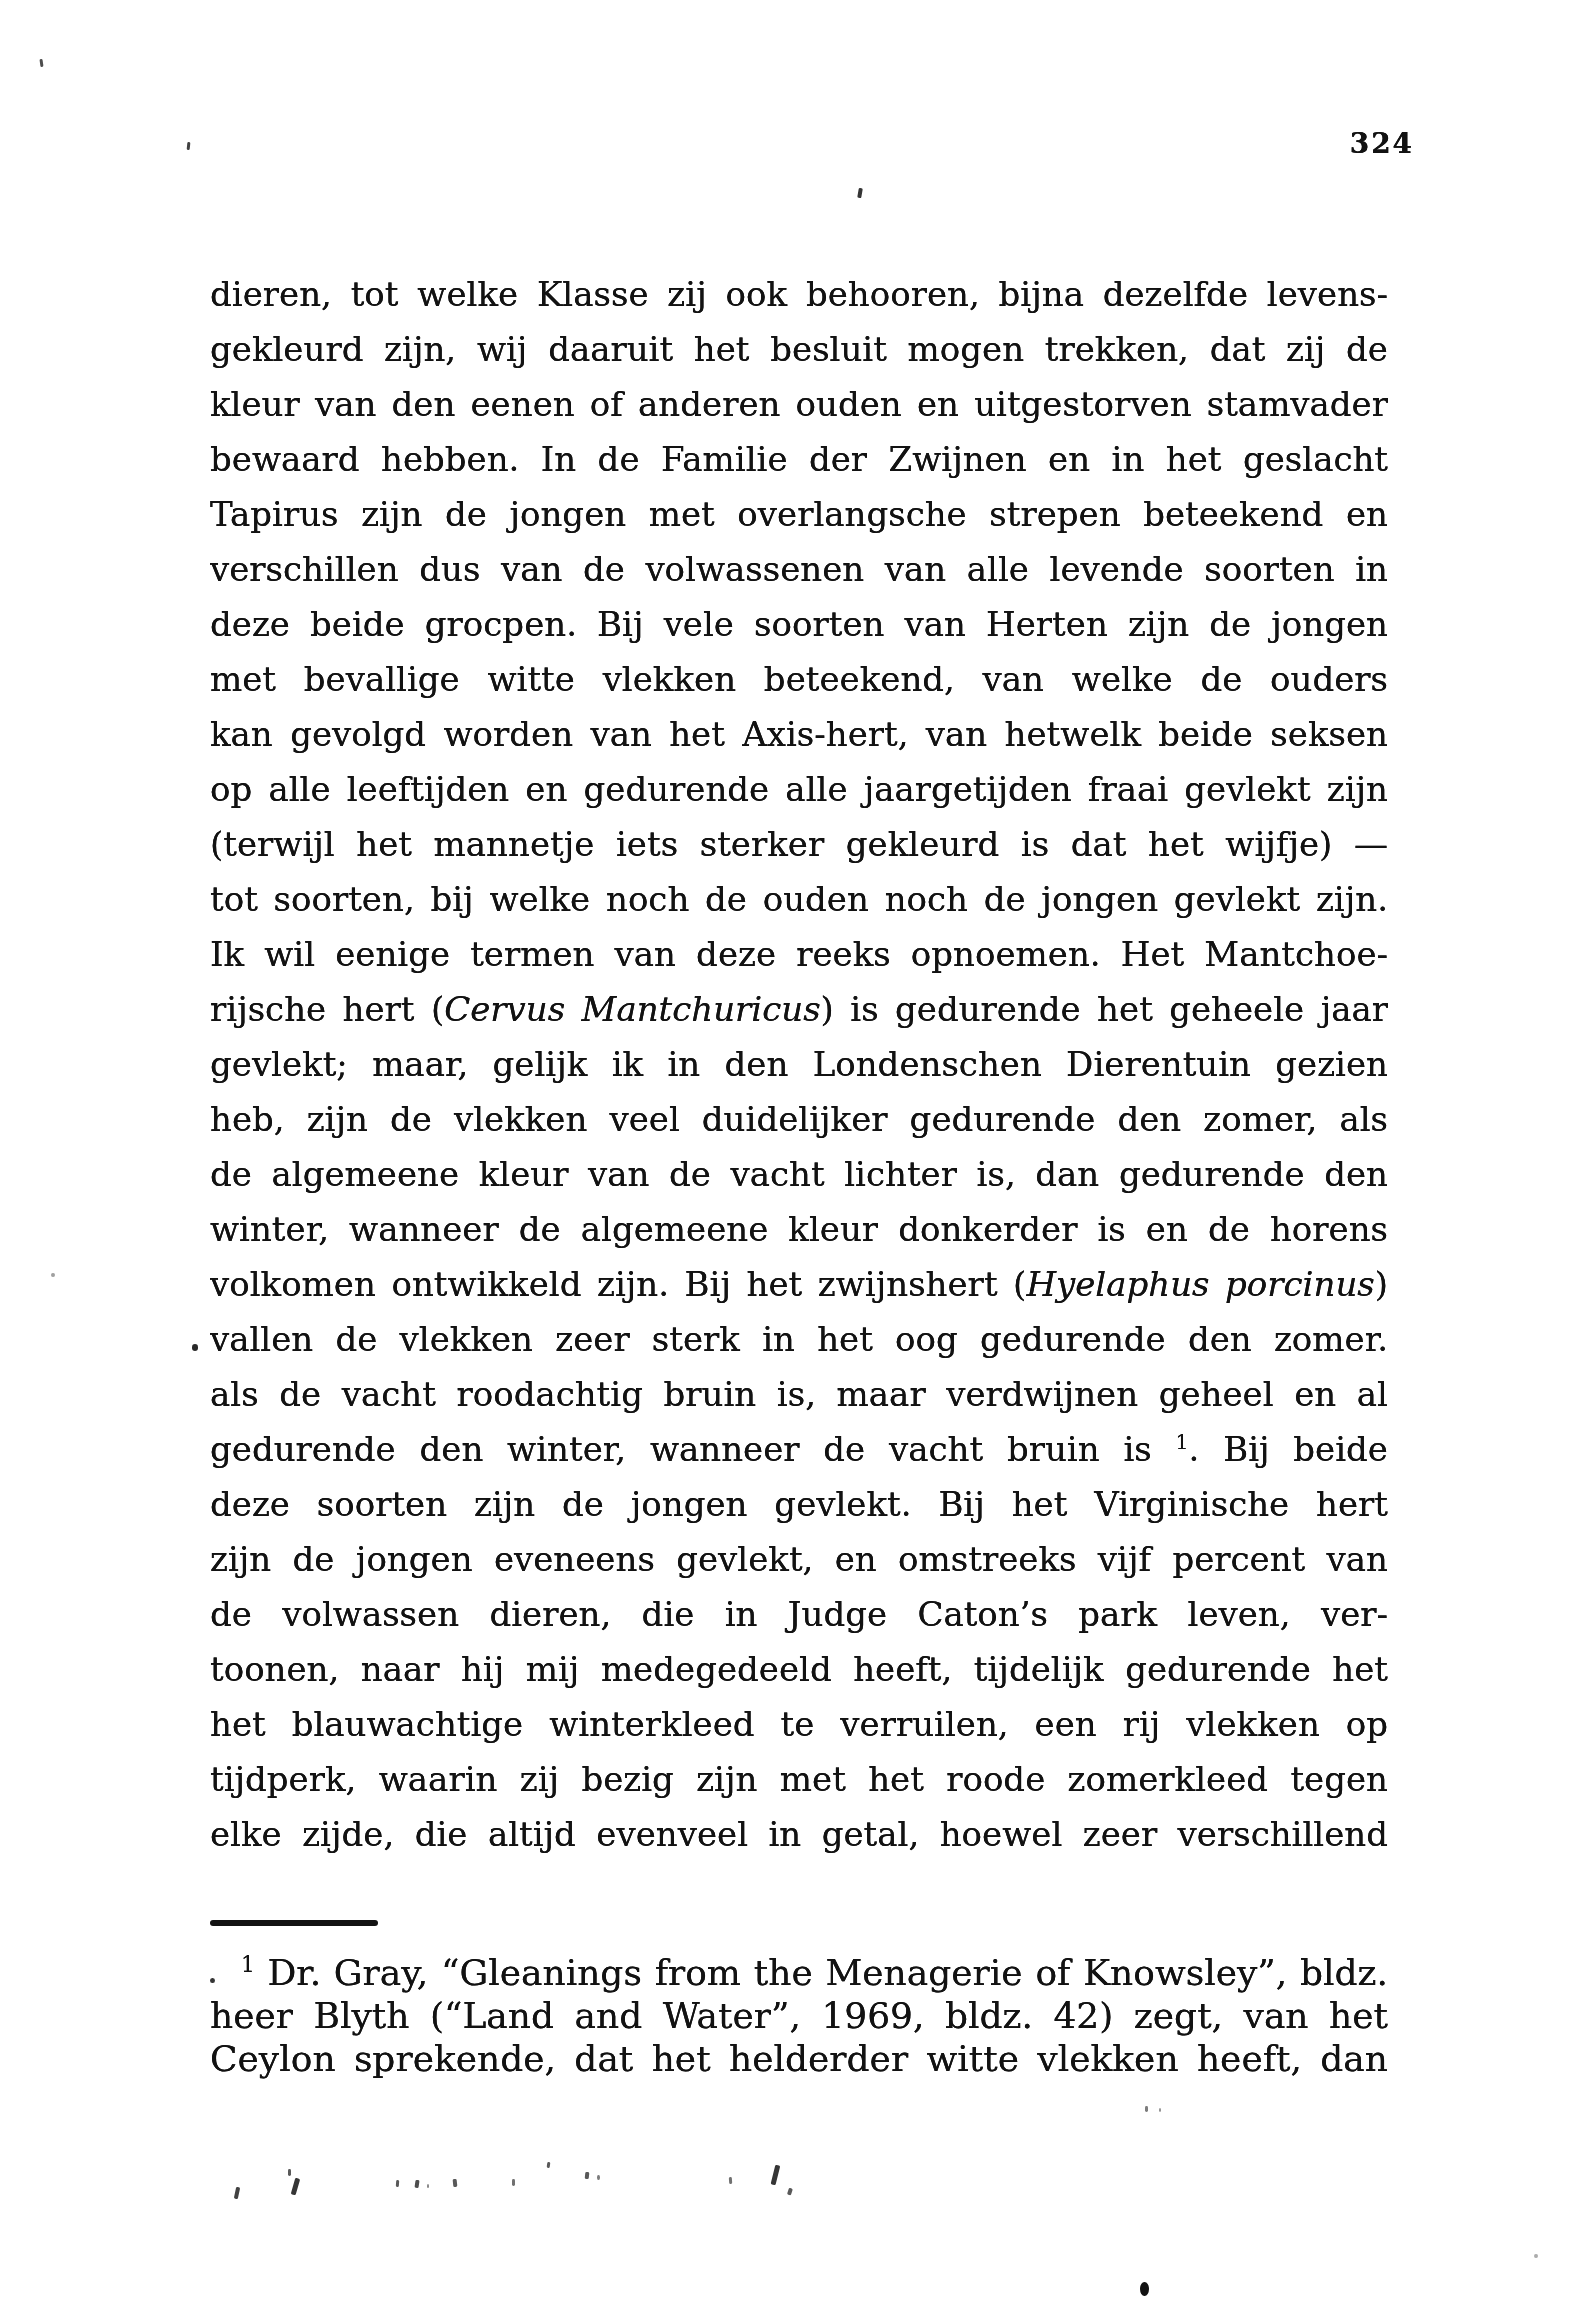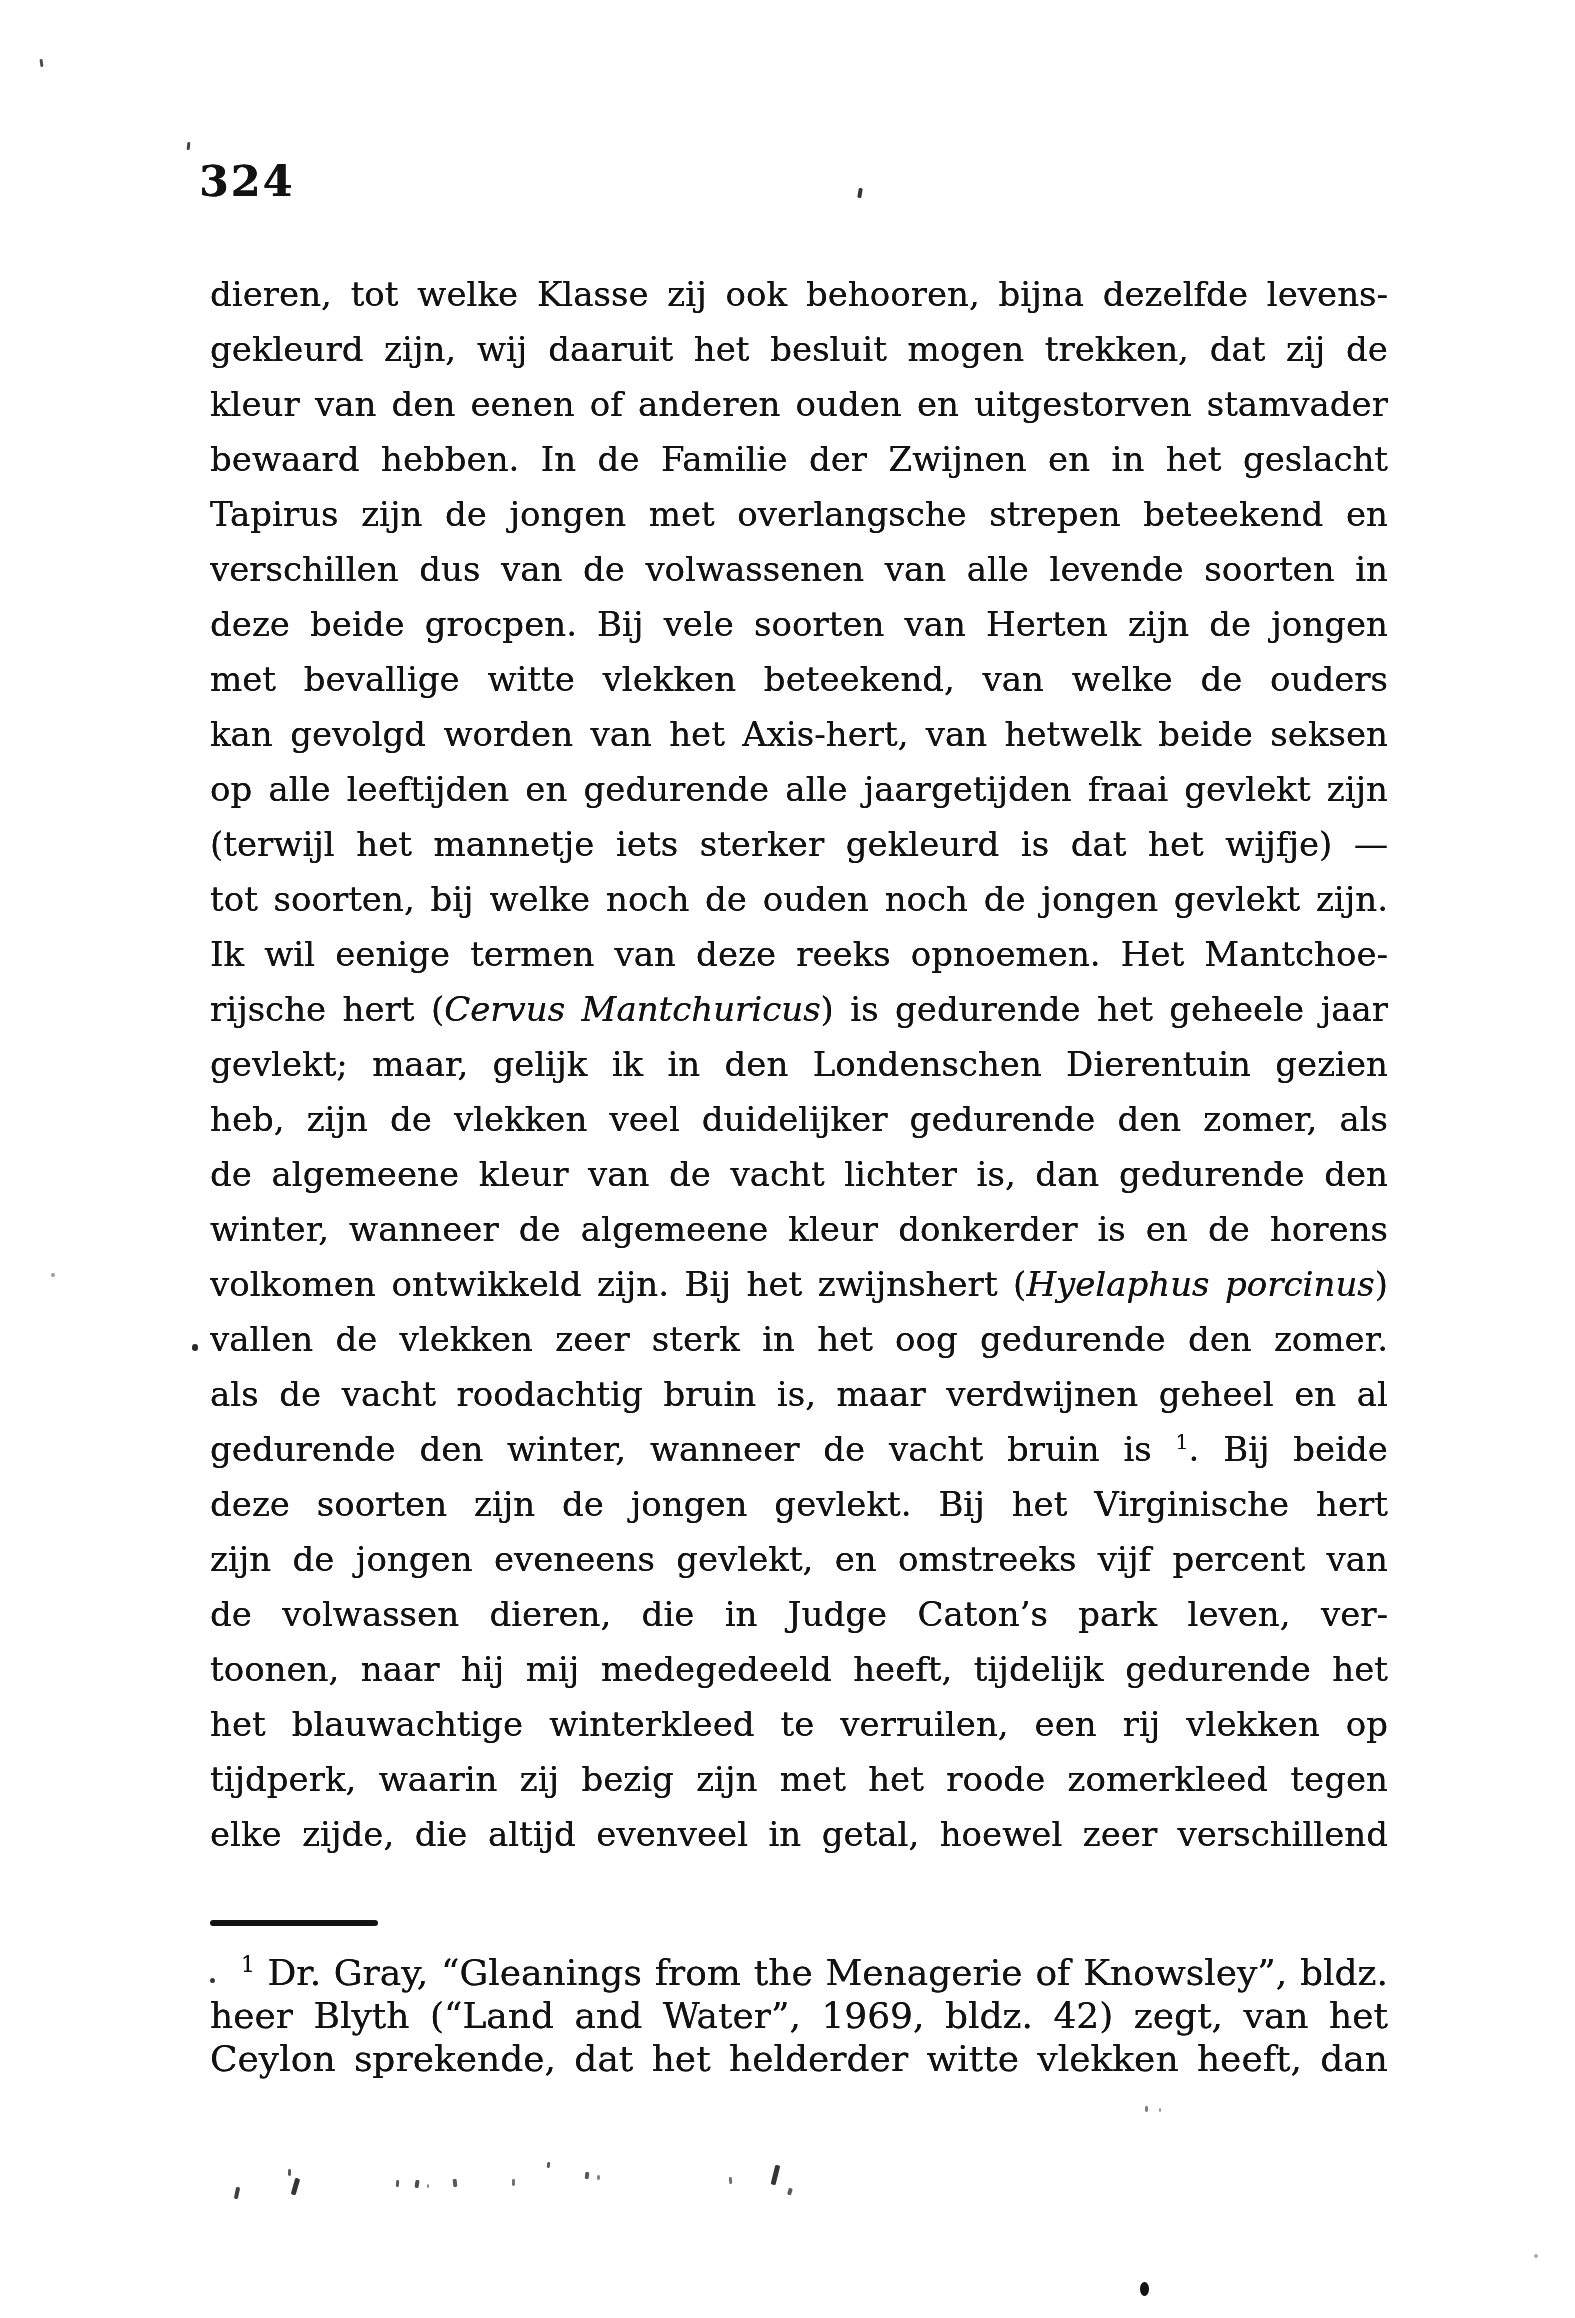--- a/index.html
+++ b/index.html
@@ -7,25 +7,25 @@
     position: relative;
     width: 1576px;
     height: 2399px;
     background: var(--paper, #ffffff);
     color: var(--ink, #121212);
     font-family: "DejaVu Serif", "Liberation Serif", serif;
     overflow: hidden;
   }
   .page-number {
     position: absolute;
-    top: 160px;
+    top: 130px;
     left: 199px;
     width: 1215px;
-    text-align: left;
-    font-size: 43px;
+    text-align: right;
+    font-size: 28px;
     line-height: 1;
     font-weight: bold;
     letter-spacing: 1.9px;
     text-shadow: 0 0 0.5px currentColor;
   }
   .body-text {
     position: absolute;
     top: 220px;
     left: 210px;
     width: 1178px;

